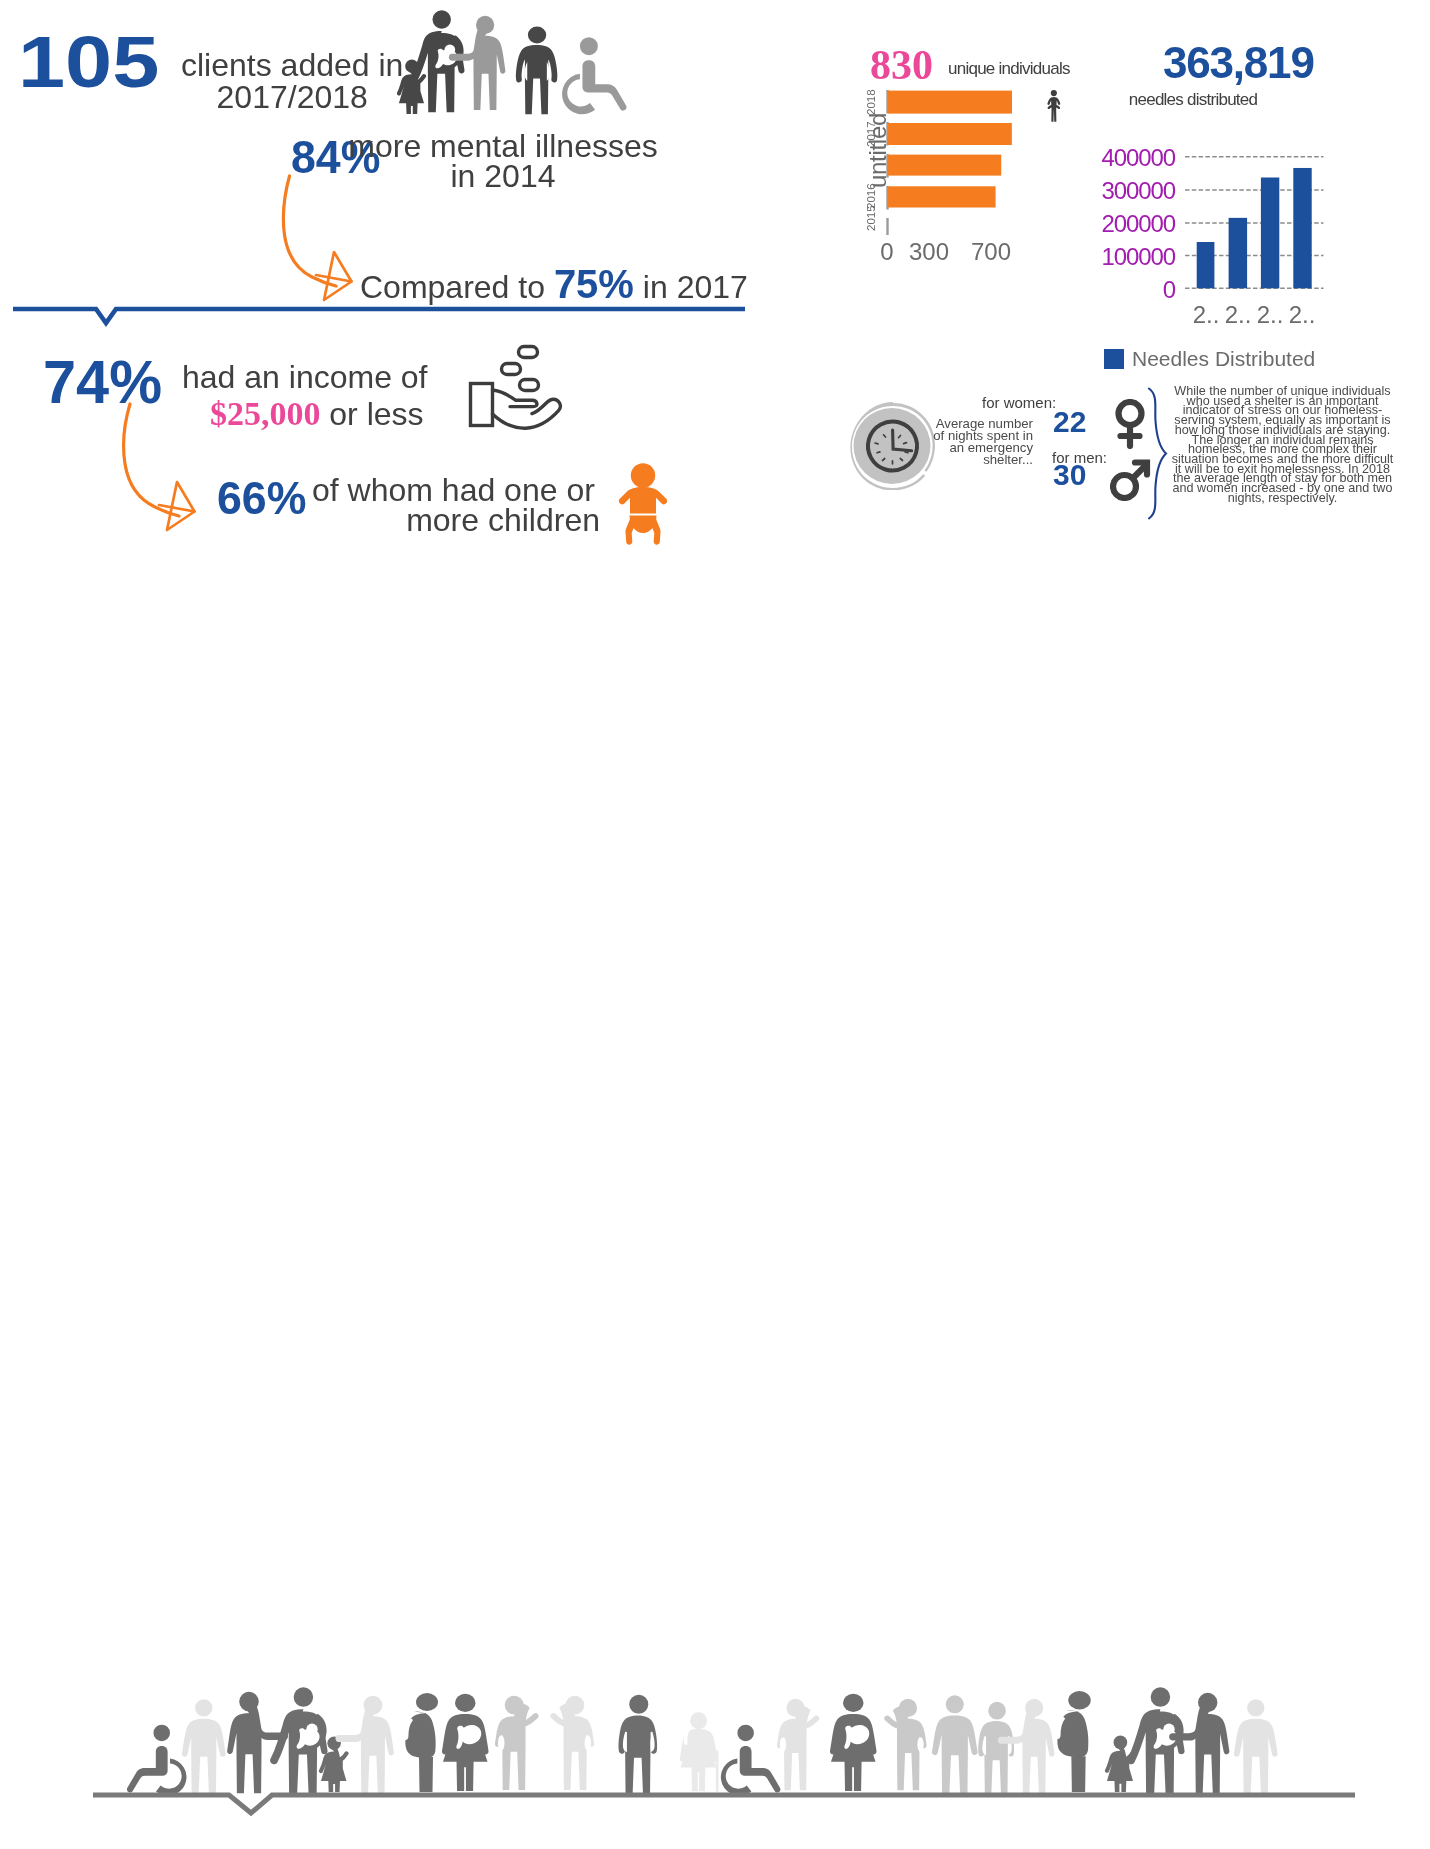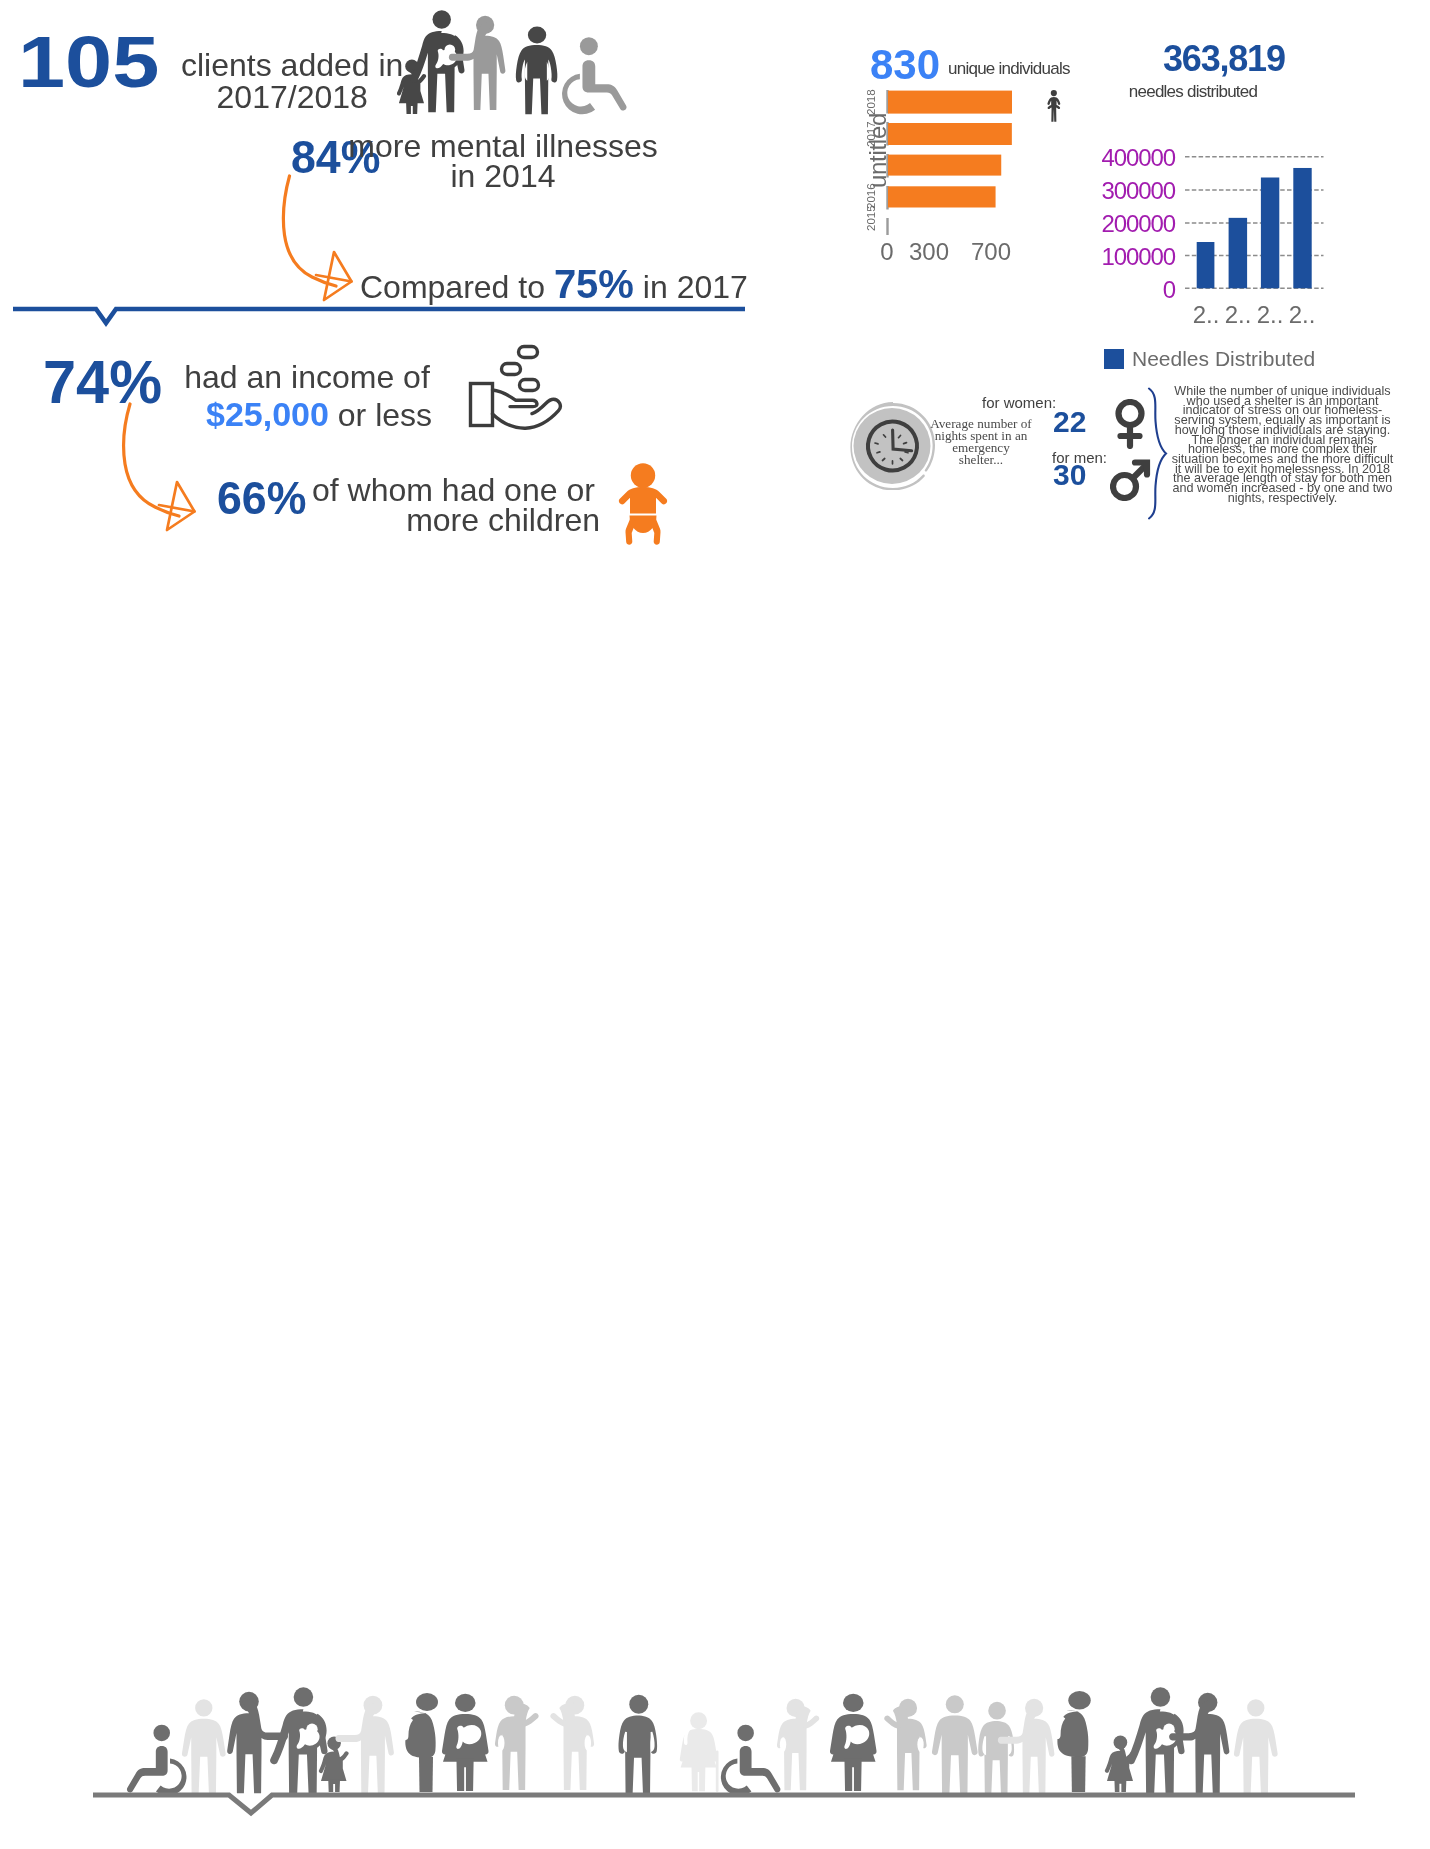--- a/index.html
+++ b/index.html
@@ -2,41 +2,41 @@
 <html><head>
 <meta charset="utf-8">
 <title>Homelessness Infographic</title>
 <style>
   html,body{margin:0;padding:0;}
   body{width:1430px;height:1849px;background:#ffffff;overflow:hidden;
        font-family:"Liberation Sans",sans-serif;-webkit-font-smoothing:antialiased;}
   .page{position:relative;width:1430px;height:1849px;}
   .abs{position:absolute;}
   .blue{color:#1c4f9c;}
-  .orange{color:#3b82f6;}
+  .orange{color:#ec4899;font-family:Liberation Serif, serif;}
   .grey{color:#404040;}
 
   .bignum{font-size:73px;font-weight:bold;display:inline-block;transform:scaleX(1.16);transform-origin:left top;}
   .num58{font-size:61px;font-weight:bold;display:inline-block;transform:scaleX(0.975);transform-origin:left top;}
   .num50{font-size:44px;font-weight:bold;}
   .num46{font-size:42px;font-weight:bold;}
   .num44{font-size:40px;font-weight:bold;}
   .num32{font-size:34px;font-weight:bold;margin-left:24px;}
   .lbl32{font-size:32px;}
   .lbl23{font-size:17px;letter-spacing:-0.75px;}
   .sp{font-size:32px;}
   .st66-lines .l2c{text-align:right;}
   .people-top{left:397px;top:2px;}
   .arrow1{left:268px;top:165px;}
   .arrow2{left:105px;top:395px;}
   .hand-icon{left:464px;top:341px;}
   .baby-icon{left:603px;top:453px;}
   .tiny-person{left:1046px;top:90px;}
   .clock-icon{left:848px;top:398px;}
-  .shelter-caption{left:929px;top:418px;width:104px;text-align:center;font-size:13.2px;line-height:12.1px;color:#4a4a4a;font-family:Liberation Serif, serif;}
+  .shelter-caption{left:929px;top:418px;width:104px;text-align:right;font-size:13.2px;line-height:12.1px;color:#4a4a4a;}
   .forwomen-lbl{left:982px;top:394px;font-size:15px;white-space:nowrap;}
   .forwomen-val{left:1053px;top:407px;font-size:30px;font-weight:bold;line-height:1;}
   .formen-lbl{left:1052px;top:449px;font-size:15px;white-space:nowrap;}
   .formen-val{left:1053px;top:460px;font-size:30px;font-weight:bold;line-height:1;}
   .venus-icon{left:1114px;top:399px;}
   .mars-icon{left:1110px;top:457px;}
   .brace-icon{left:1146px;top:387px;}
   .shelter-para{left:1168px;top:387px;width:229px;text-align:center;font-size:12.6px;line-height:9.72px;color:#4a4a4a;}
   .people-bottom{left:123px;top:1665px;}
   .divider-grey{left:0px;top:1791px;}
@@ -91,21 +91,21 @@
   .income-lines{position:absolute;left:182px;top:362px;text-align:center;line-height:30.5px;white-space:nowrap;}
     .stat66{left:0;top:0;}
   .stat66 .num50{position:absolute;left:217px;top:470px;}
   .num50{font-size:47px;font-weight:bold;display:inline-block;transform:scaleX(0.95);transform-origin:left top;}
   .st66-lines{position:absolute;left:312px;top:475px;width:288px;text-align:left;line-height:30px;white-space:nowrap;}
 
     .uniq{left:0;top:0;}
   .uniq .num46{position:absolute;left:870px;top:41px;font-size:42px;}
   .uniq .lbl23{position:absolute;left:948px;top:59px;white-space:nowrap;}
     .ndl{left:1117px;top:41px;width:152px;text-align:center;line-height:1.0;}
-  .ndl .num46{font-size:36px;letter-spacing:-1.2px;display:block;margin-left:46px;}
+  .ndl .num46{font-size:44px;letter-spacing:-1.2px;display:block;margin-left:46px;}
   .ndl .lbl23{display:block;margin-top:6px;}
 </style>
 </head>
 <body>
 
 <svg width="0" height="0" style="position:absolute" aria-hidden="true">
     <defs>
 
   <g id="p-stand">
     <circle cx="24.5" cy="9.6" r="9.3"></circle>

